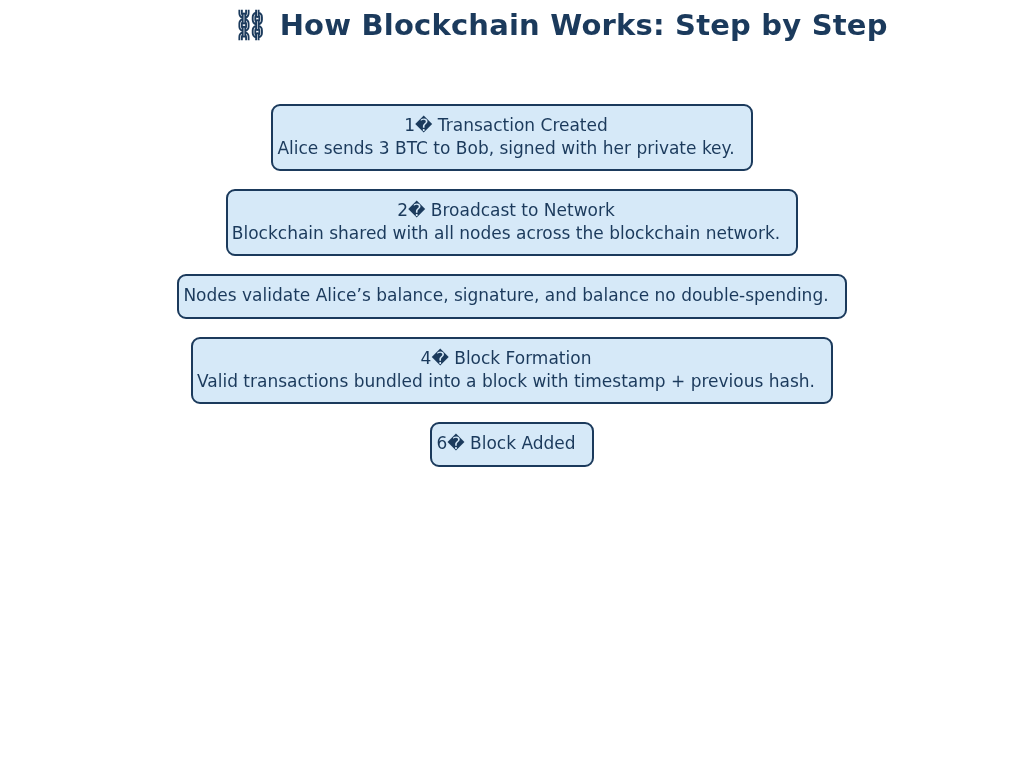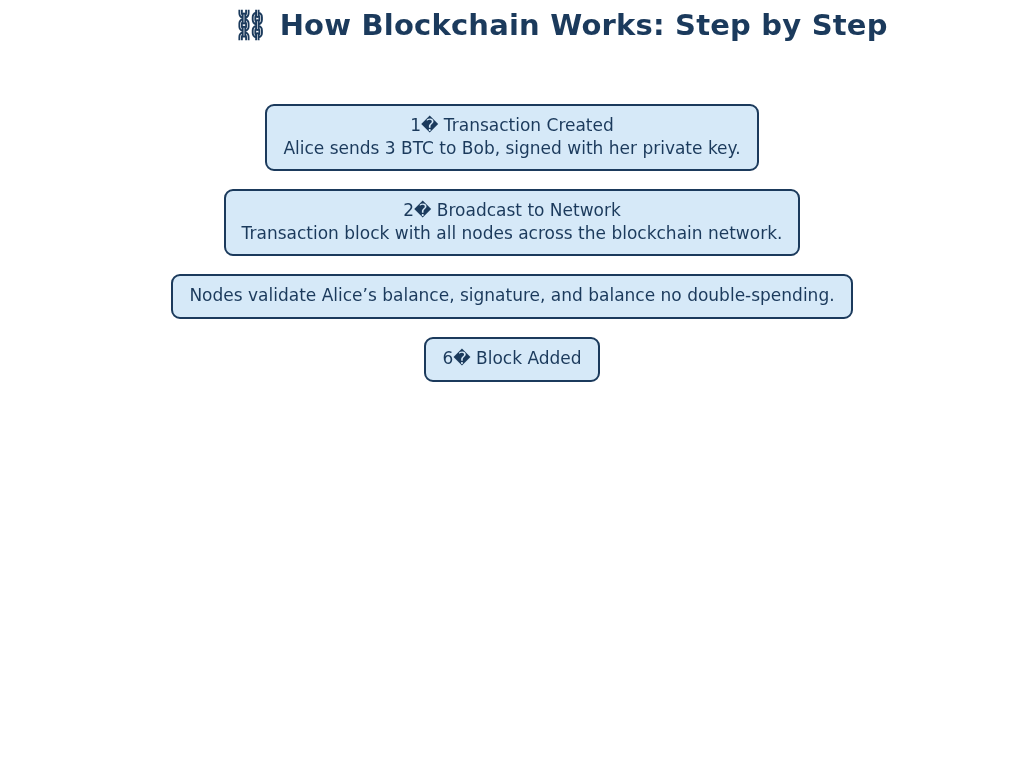--- a/index.html
+++ b/index.html
@@ -41,21 +41,21 @@
     flex-direction: column;
     align-items: center;
   }
   .step-box {
     box-sizing: border-box;
     background: #d6e9f8;
     border: 2px solid #1b3a5c;
     border-radius: 9px;
     color: #1b3a5c;
     text-align: center;
-    padding: 8px 16px 10px 16px;
+    padding: 8px 16px 10px 4px;
     margin-bottom: 18px;
     line-height: 1.33;
     white-space: nowrap;
   }
   .step-title {
     display: block;
     font-size: 17px;
     color: #1b3a5c;
   }
   .step-desc {
@@ -73,27 +73,31 @@
 
   <div class="steps">
 
     <div class="step-box">
       <span class="step-title">1� Transaction Created</span>
       <span class="step-desc">Alice sends 3 BTC to Bob, signed with her private key.</span>
     </div>
 
     <div class="step-box">
       <span class="step-title">2� Broadcast to Network</span>
-      <span class="step-desc">Transaction block with all nodes across the blockchain network.</span>
+      <span class="step-desc">Blockchain shared with all nodes across the blockchain network.</span>
     </div>
 
     <div class="step-box">
       <span class="step-desc">Nodes validate Alice’s balance, signature, and balance no double-spending.</span>
     </div>
 
+    <div class="step-box">
+      <span class="step-title">4� Block Formation</span>
+      <span class="step-desc">Valid transactions bundled into a block with timestamp + previous hash.</span>
+    </div>
 
 
     <div class="step-box">
       <span class="step-title">6� Block Added</span>
     </div>
 
 
   </div>
 </div>
 

